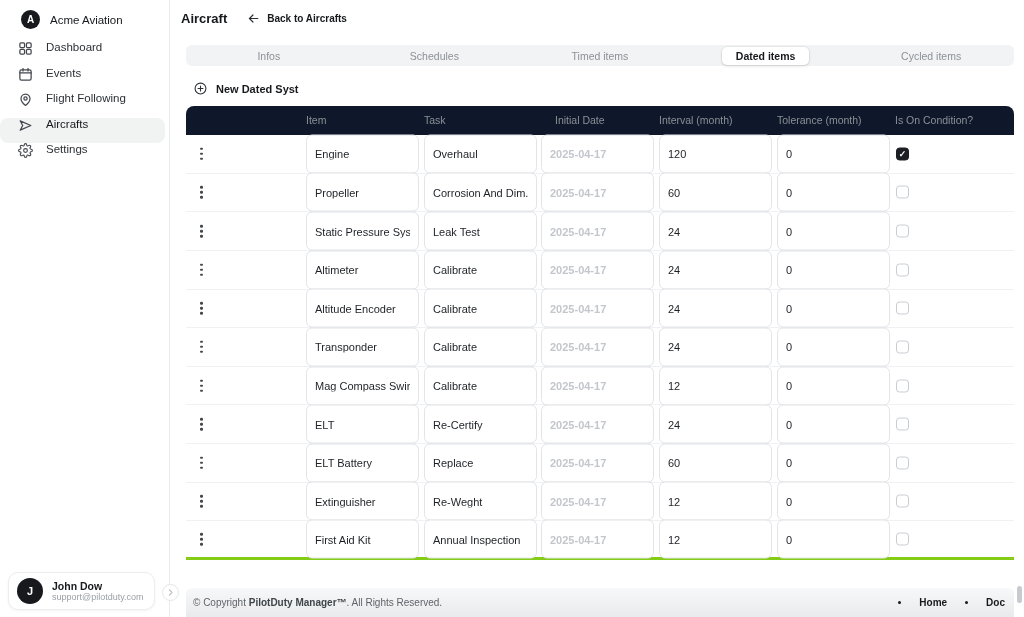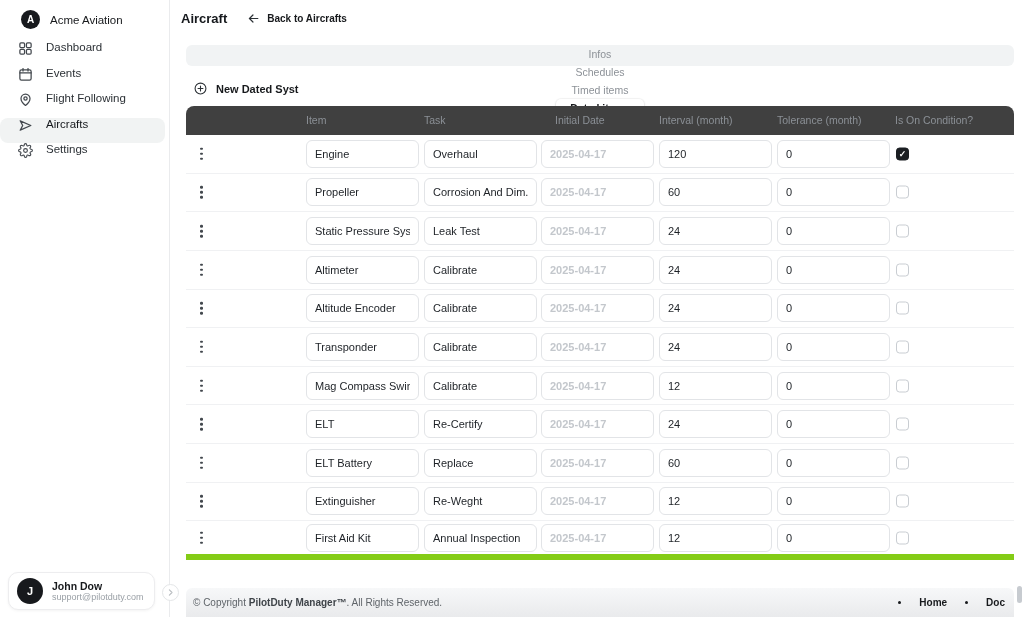--- a/index.html
+++ b/index.html
@@ -30,38 +30,38 @@
   .collapse-btn { position:absolute; left:162px; bottom:16px; width:17px; height:17px; border-radius:50%; background:#fff; border:1px solid #e4e6e8; color:#b9bdc1; display:flex; align-items:center; justify-content:center; z-index:5; cursor:pointer; }
   .collapse-btn .chev { width:9px; height:9px; }
 
   
   .main { position:absolute; left:171px; top:0; right:0; height:617px; background:#fff; }
   .page-header { display:flex; align-items:center; gap:20px; padding:11px 0 0 10px; }
   .page-title { font-size:13px; font-weight:700; color:#15181c; }
   .back-link { display:flex; align-items:center; gap:7px; font-size:10px; font-weight:700; color:#17191c; cursor:pointer; }
   .back-ic { width:13px; height:13px; color:#2c3136; }
 
-  .tabbar { position:absolute; left:15px; right:10px; top:45px; height:21px; background:#f1f3f4; border-radius:6px; display:flex; align-items:stretch;flex-direction:column; }
+  .tabbar { position:absolute; left:15px; right:10px; top:45px; height:21px; background:#f1f3f4; border-radius:6px; display:flex; align-items:stretch; }
   .tab { flex:1 1 0; display:flex; align-items:center; justify-content:center; font-size:10.5px; color:#8c9197; cursor:pointer; }
   .tab-pill { padding:3px 14px; border-radius:5px; white-space:nowrap; }
   .tab.active .tab-pill { background:#fff; color:#17191c; font-weight:700; box-shadow:0 0 0 1px rgba(0,0,0,.03), 0 1px 3px rgba(0,0,0,.14); }
 
   .new-item-btn { position:absolute; left:23px; top:82px; display:flex; align-items:center; gap:9px; font-size:11px; font-weight:700; color:#17191c; cursor:pointer; background:none; border:none; padding:0; font-family:inherit; }
   .plus-ic { width:13px; height:13px; color:#2c3136; }
 
   
   .table { position:absolute; left:15px; right:10px; top:106px; }
-  .thead { height:29px; background:#404040; border-radius:8px 8px 0 0; position:relative; }
+  .thead { height:29px; background:#0f172a; border-radius:8px 8px 0 0; position:relative; }
   .th { position:absolute; top:0; line-height:29px; font-size:10.5px; color:#8b9096; white-space:nowrap; }
   .th-item{left:120px;} .th-task{left:238px;} .th-date{left:369px;} .th-interval{left:473px;} .th-tolerance{left:591px;} .th-cond{left:709px;}
   .row { height:38.64px; position:relative; border-bottom:1px solid #f0f1f3; }
-  .row:last-child { border-bottom:6px solid #84cc16; }
+  .row:last-child { border-bottom:3px solid #84cc16; }
   .row-menu { position:absolute; left:11px; top:50%; transform:translateY(-50%); display:flex; flex-direction:column; gap:2.5px; padding:3px; cursor:pointer; }
   .row-menu i { width:2.5px; height:2.5px; border-radius:50%; background:#43484e; }
-  .cell-input { position:absolute; top:50%; transform:translateY(-50%); height:28px; width:113px; border:1px solid #e2e4e7; border-radius:6px; background:#fff; color:#1d2126; padding:0 8px; outline:none; font:11px "Liberation Sans", sans-serif; }
+  .cell-input { position:absolute; top:50%; transform:translateY(-50%); height:39px; width:113px; border:1px solid #e2e4e7; border-radius:6px; background:#fff; color:#1d2126; padding:0 8px; outline:none; font:11px "Liberation Sans", sans-serif; }
   .c-item{left:120px;} .c-task{left:238px;} .c-date{left:355px; color:#c3c7cc;font-weight:bold;} .c-interval{left:473px;} .c-tolerance{left:591px;}
   .cb { position:absolute; left:710px; top:50%; transform:translateY(-50%); width:13px; height:13px; border:1.5px solid #c9cdd2; border-radius:3.5px; background:#fff; cursor:pointer; display:flex; align-items:center; justify-content:center; }
   .cb.checked { background:#1b1e22; border-color:#1b1e22; }
   .cb.checked::after { content:"\2713"; color:#fff; font-size:9px; font-weight:700; line-height:1; }
 
   
   .footer { position:absolute; left:15px; right:10px; bottom:0; height:29px; background:linear-gradient(#f7f8f9, #e9eaec); border-radius:6px 6px 0 0; display:flex; align-items:center; justify-content:space-between; padding:0 9px 0 7px; font-size:10px; color:#5f6469; }
   .copyright b { color:#3f4449; }
   .footer-links { display:flex; align-items:center; gap:18px; }
   .footer-link { font-weight:700; color:#17191c; cursor:pointer; text-decoration:none; }

